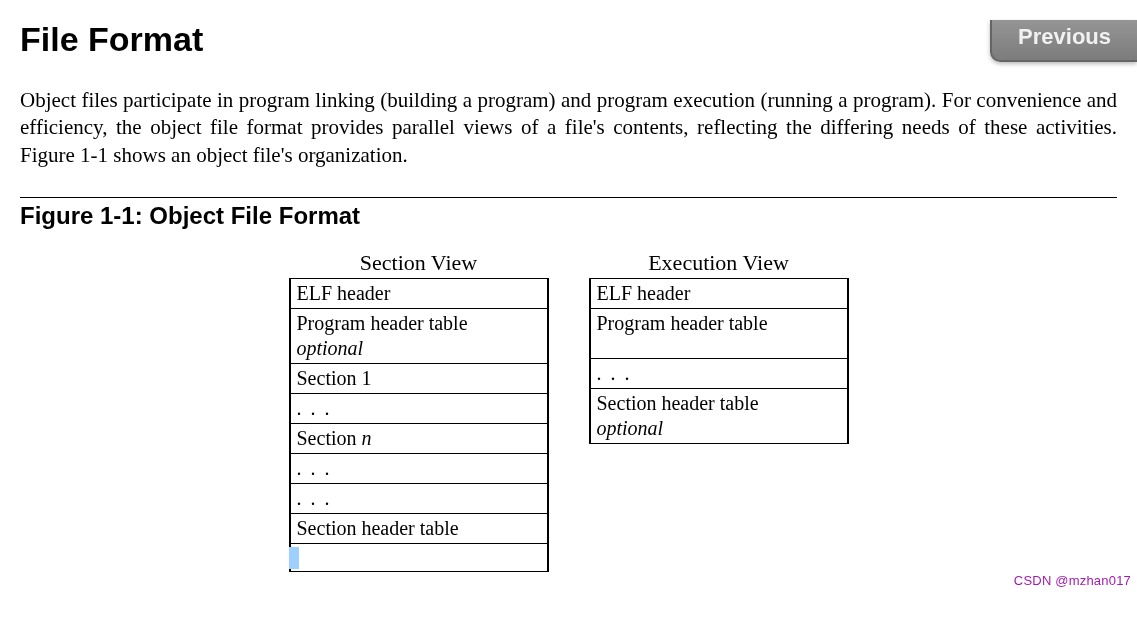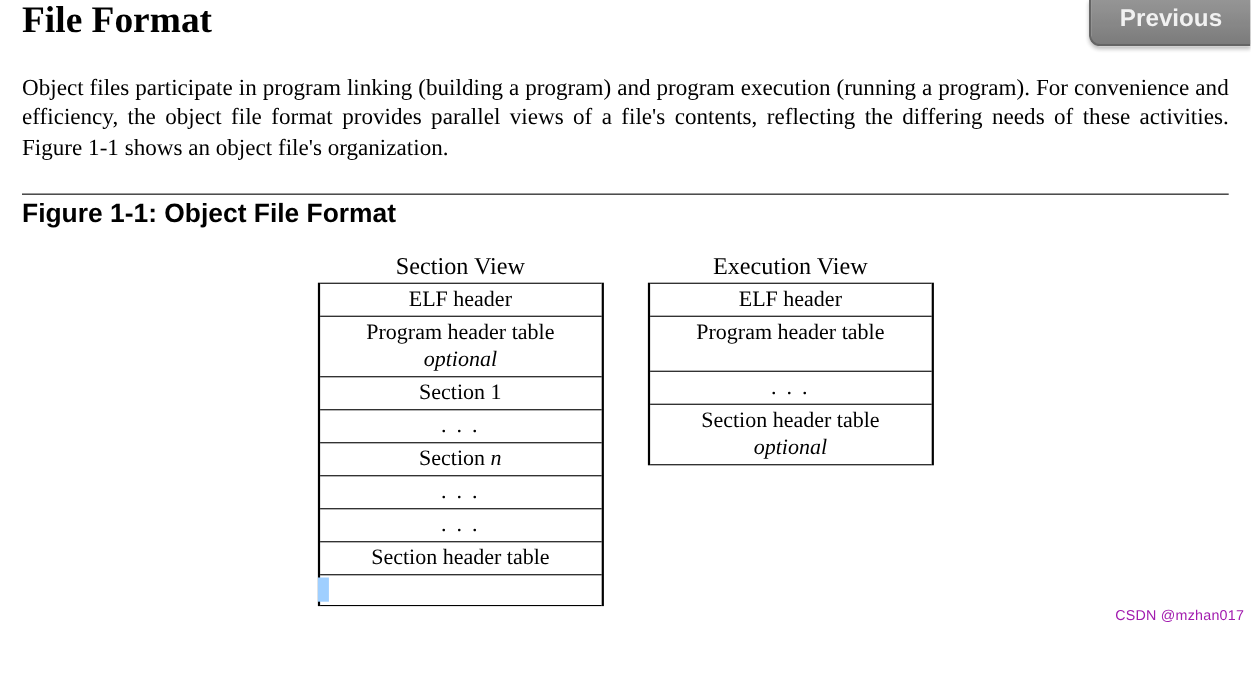--- a/index.html
+++ b/index.html
@@ -27,24 +27,24 @@
     padding: 4px 26px 10px 26px;
     border: 2px solid #555;
     border-top: none;
     border-right: none;
     border-radius: 0 0 0 10px;
     box-shadow: 0 2px 4px rgba(0,0,0,.3);
     cursor: pointer;
     opacity: 0.9;
   }
   h1 {
-    font-family: Liberation Serif, serif;
+    font-family: Liberation Sans, sans-serif;
     font-weight: 700;
     font-size: 34px;
-    margin: 0 0 28px 0;
+    margin: 20px 0 28px 0;
   }
   .body-text {
     font-family: "Book Antiqua", Palatino, Georgia, serif;
     font-size: 21px;
     line-height: 1.3;
     margin: 0 0 28px 0;
     text-align: justify;
   }
   .fig-sep {
     border: none;
@@ -71,21 +71,21 @@
     text-align: center;
     font-size: 22px;
     padding: 2px 0;
   }
   .col-body {
     border-left: 2px solid #000;
     border-right: 2px solid #000;
   }
   .cell {
     border-top: 1px solid #000;
-    text-align: center;
+    text-align: left;
     padding: 2px 6px;
     line-height: 1.25;
   }
   .cell.tall { padding: 14px 6px; }
   .cell.last { border-bottom: 1px solid #000; }
   .optional { font-style: italic; }
   .section-n .em { font-style: italic; }
   .dots { letter-spacing: 2px; }
   .selection {
     display: inline-block;

